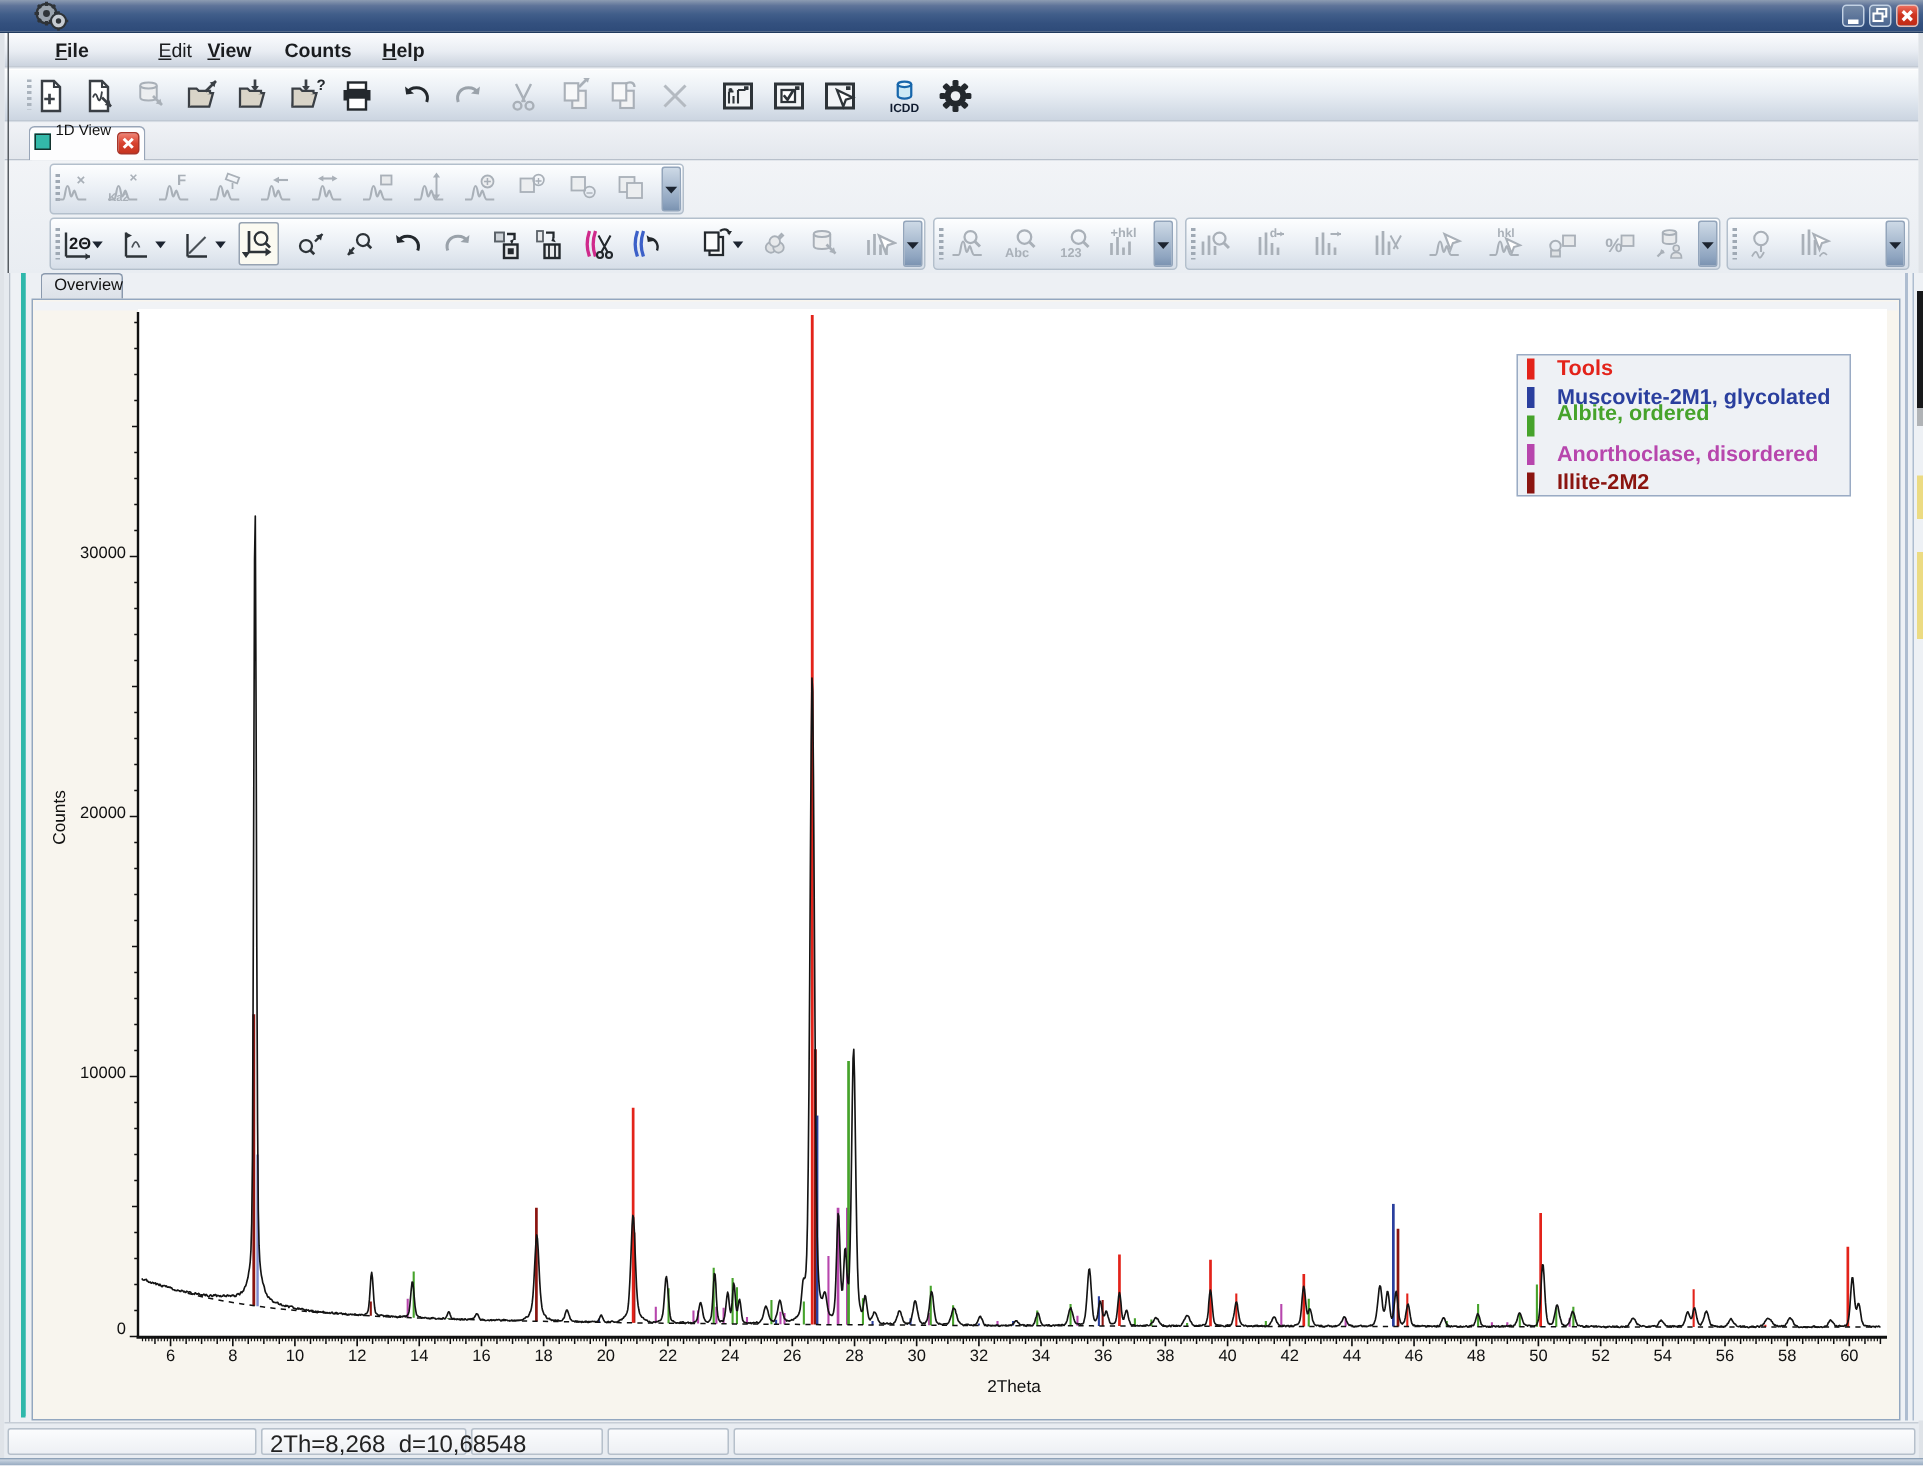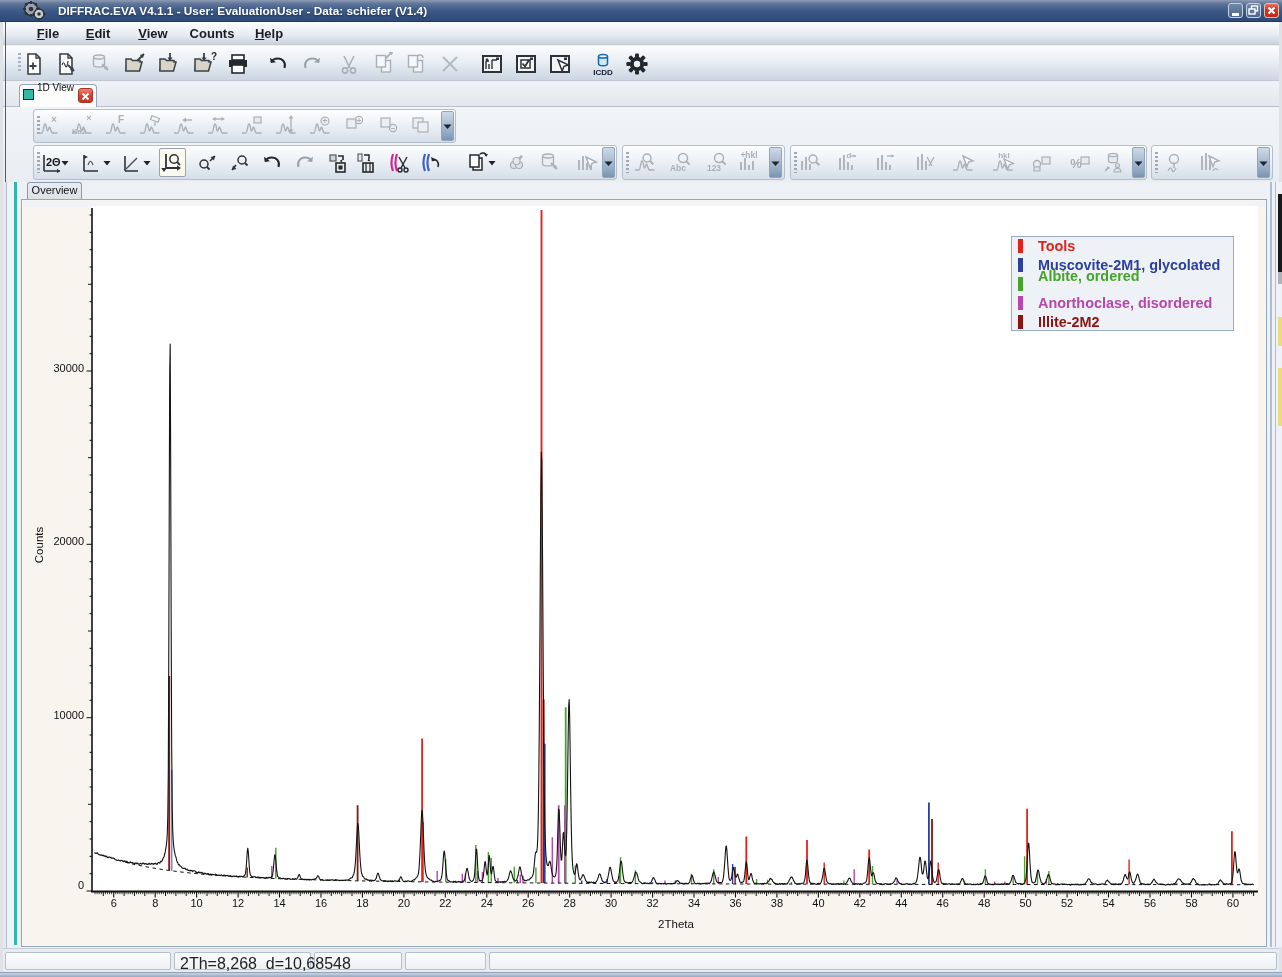--- a/index.html
+++ b/index.html
@@ -12,38 +12,37 @@
 <circle cx="10" cy="8" r="2.3" fill="#30353a"></circle>
 <g stroke="#2e3338" stroke-width="2">
         <path d="M10 0v3M10 13v3M2 8h3M15 8h3M4.3 2.3l2 2M13.7 11.7l2 2M15.7 2.3l-2 2M6.3 11.7l-2 2"></path>
       </g>
 <circle cx="18" cy="13" r="5" fill="#c7ccd2" stroke="#2e3338" stroke-width="1.4"></circle>
 <circle cx="18" cy="13" r="1.8" fill="#30353a"></circle>
 <g stroke="#2e3338" stroke-width="1.8">
         <path d="M18 6.5v2M18 17.5v2M11.5 13h2M22.5 13h2"></path>
       </g>
 </svg>
-    <div class="abs" style="left:58px;top:4px;font-size:11.8px;font-weight:bold;color:#fff;letter-spacing:0px;text-shadow:0 1px 2px #1c3050">DIFFRAC.EVA V4.1.1 - User: EvaluationUser - Data: schiefer (V1.4)</div>
     <div class="abs" style="left:1228px;top:3px;width:15px;height:15px;border:1px solid #c3d2e4;border-radius:3px;background:linear-gradient(180deg,#7388a5,#4b6691)">
       <div class="abs" style="left:3px;top:9px;width:7px;height:2.5px;background:#fff"></div>
     </div>
     <div class="abs" style="left:1246px;top:3px;width:15px;height:15px;border:1px solid #c3d2e4;border-radius:3px;background:linear-gradient(180deg,#7388a5,#4b6691)">
 <svg width="13" height="13" viewBox="0 0 13 13" style="position:absolute;left:0;top:0">
         <rect x="4.5" y="2" width="6" height="5" fill="none" stroke="#fff" stroke-width="1.4"></rect>
         <rect x="2" y="5" width="6" height="5" fill="#5f7699" stroke="#fff" stroke-width="1.4"></rect>
       </svg>
     </div>
     <div class="abs" style="left:1264px;top:3px;width:15px;height:15px;border:1px solid #e7c0ba;border-radius:3px;background:linear-gradient(180deg,#ec6d5c,#cf3520 45%,#c02a16)">
 <svg width="13" height="13" viewBox="0 0 13 13" style="position:absolute;left:0;top:0">
         <path d="M3.5 3.5l6 6M9.5 3.5l-6 6" stroke="#fff" stroke-width="2.2"></path>
       </svg>
     </div>
     <div class="abs" style="left:3px;top:22px;width:1276px;height:23px;background:linear-gradient(180deg,#fbfcfe,#e9edf3 55%,#d2d9e3 90%,#cbd3de);border-bottom:1px solid #c3cad4"></div>
     <div class="abs" style="left:18px;top:26px;width:60px;text-align:center;font-size:13px;font-weight:bold;color:#1a1c1f"><u>F</u>ile</div>
-    <div class="abs" style="left:68px;top:26px;width:60px;text-align:center;font-size:13px;font-weight:bold;color:#1a1c1f"><u>E</u>dit</div>
+    <div class="abs" style="left:68px;top:26px;width:60px;text-align:right;font-size:13px;font-weight:normal;color:#1a1c1f"><u>E</u>dit</div>
     <div class="abs" style="left:123px;top:26px;width:60px;text-align:center;font-size:13px;font-weight:bold;color:#1a1c1f"><u>V</u>iew</div>
     <div class="abs" style="left:182px;top:26px;width:60px;text-align:center;font-size:13px;font-weight:bold;color:#1a1c1f">Counts</div>
     <div class="abs" style="left:239px;top:26px;width:60px;text-align:center;font-size:13px;font-weight:bold;color:#1a1c1f"><u>H</u>elp</div>
     <div class="abs" style="left:3px;top:46px;width:1276px;height:35px;background:linear-gradient(180deg,#fafcfd,#e9eef4 45%,#d6dee8 80%,#ccd5e1);border-top:1px solid #fff;border-bottom:1px solid #bfc8d3"></div>
     <div class="abs" style="left:18px;top:53px;width:3px;height:20px;background:repeating-linear-gradient(180deg,#aab3bd 0 2px,transparent 2px 4px)"></div>
     <svg style="position:absolute;left:22px;top:52px" width="24" height="24" viewBox="0 0 24 24">
       <path d="M6 2h8l4 4v16H6z" fill="#fff" stroke="#3a3f45" stroke-width="1.6"></path>
       <path d="M14 2v4h4" fill="none" stroke="#3a3f45" stroke-width="1.4"></path>
       <path d="M7.5 14h7M11 10.5v7" stroke="#3a3f45" stroke-width="1.8"></path>
     </svg>
@@ -417,21 +416,21 @@
       <path d="M16 20c2-3 3-3 5-1" stroke="#a9b0b8" stroke-width="1.1" fill="none"></path>
     </svg>
     <div class="abs" style="left:4.5px;top:22px;width:1.2px;height:950px;background:#575c62"></div>
     <div class="abs" style="left:0;top:22px;width:3px;height:950px;background:#dfe3e8"></div>
     <div class="abs" style="left:3px;top:182px;width:4px;height:766px;background:#e6eaef;border-right:1px solid #b9c0c9"></div>
     <div class="abs" style="left:13.5px;top:182px;width:3.5px;height:762px;background:#2fb8ab"></div>
     <div class="abs" style="left:7px;top:182px;width:6px;height:766px;background:#eef1f5"></div>
     <div class="abs" style="left:13.5px;top:182px;width:3.5px;height:762.5px;background:#2fb8ab"></div>
     <div class="abs" style="left:1279px;top:22px;width:3px;height:950px;background:#dfe3e8"></div>
     <div class="abs" style="left:27px;top:181.5px;width:55px;height:18px;background:linear-gradient(180deg,#e9ecf1,#dce1e8);border:1px solid #8a99ad;border-bottom:none;border-radius:3px 3px 0 0"></div>
-    <div class="abs" style="left:27px;top:184px;width:55px;text-align:center;font-size:11px;color:#111">Overview</div>
+    <div class="abs" style="left:27px;top:184px;width:55px;text-align:right;font-size:11px;color:#111">Overview</div>
     <div class="abs" style="left:21px;top:199px;width:1246px;height:748px;background:#f8f5ee;border:1.5px solid #93a7c0"></div>
     <div class="abs" style="left:23px;top:200.5px;width:1242px;height:6px;background:#f1f3f6"></div>
     <div class="abs" style="left:0;top:0"><svg width="1282" height="977" viewBox="0 0 1282 977" font-family="Liberation Sans, sans-serif">
 <rect x="92" y="206" width="1166" height="685" fill="#ffffff"></rect>
 <path d="M169.2 870.5V676.1M543.6 883.0V699.5" stroke="#8b1510" stroke-width="1.9" fill="none"></path>
         <path d="M171.7 870.8V769.7" stroke="#7d89cc" stroke-width="1.6" fill="none"></path>
         <path d="M247.2 877.2V867.6M422.9 881.9V821.7M735.1 884.0V866.7" stroke="#8b1510" stroke-width="1.4" fill="none"></path>
         <path d="M271.8 878.4V865.9M302.3 879.5V879.2M437.2 882.0V871.1M462.3 882.3V873.7M465.4 882.4V873.7M477.6 882.5V871.1M482.4 882.5V871.9M498.0 882.7V878.0M520.3 882.9V874.5M523.0 882.9V875.4M552.3 883.1V837.3M619.4 883.5V875.4M665.0 883.7V880.6M718.3 883.9V877.1M854.2 884.3V869.3M897.1 884.3V878.9M994.6 884.5V881.5M1004.9 884.5V881.5M1046.4 884.5V878.9" stroke="#b746ad" stroke-width="1.4" fill="none"></path>
         <path d="M275.8 878.5V847.7M298.6 879.4V878.9M316.8 879.9V879.9M445.7 882.1V858.9M475.8 882.5V845.1M488.4 882.6V852.0M491.3 882.6V858.1M514.3 882.8V866.7M535.9 883.0V867.6M575.3 883.2V865.5M620.5 883.5V857.2M635.4 883.6V870.2M691.5 883.8V873.7M713.7 883.9V869.3M756.6 884.0V878.9M767.6 884.1V879.7M791.4 884.1V882.0M843.9 884.2V880.6M872.5 884.3V865.9M964.5 884.4V880.6M985.4 884.5V869.3M1013.2 884.5V875.4M1024.6 884.5V856.3M1037.5 884.5V871.9M1048.9 884.5V871.1" stroke="#46a32b" stroke-width="1.4" fill="none"></path>
         <path d="M357.6 880.8V805.2M932.0 884.4V819.1" stroke="#8b1510" stroke-width="1.8" fill="none"></path>

